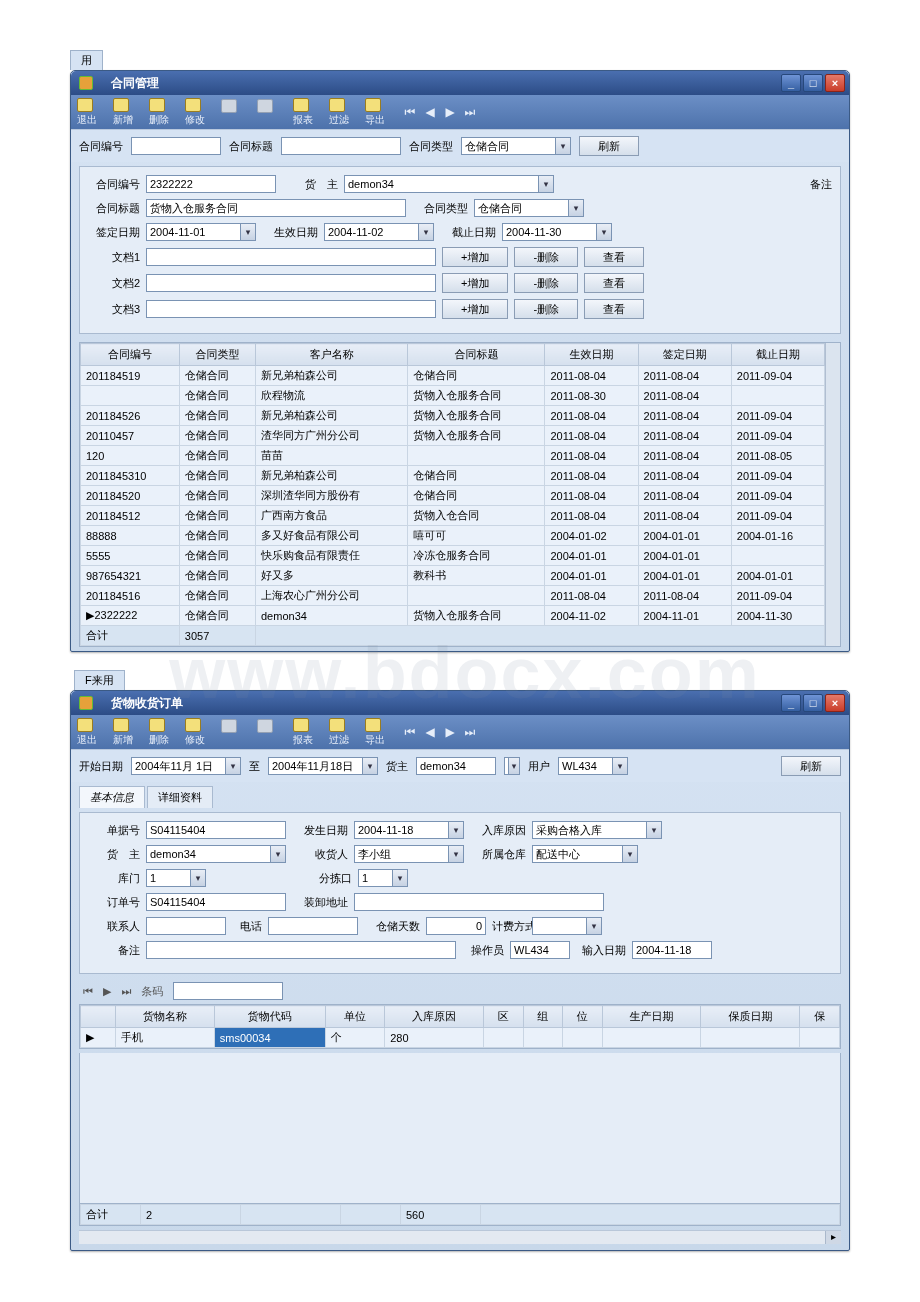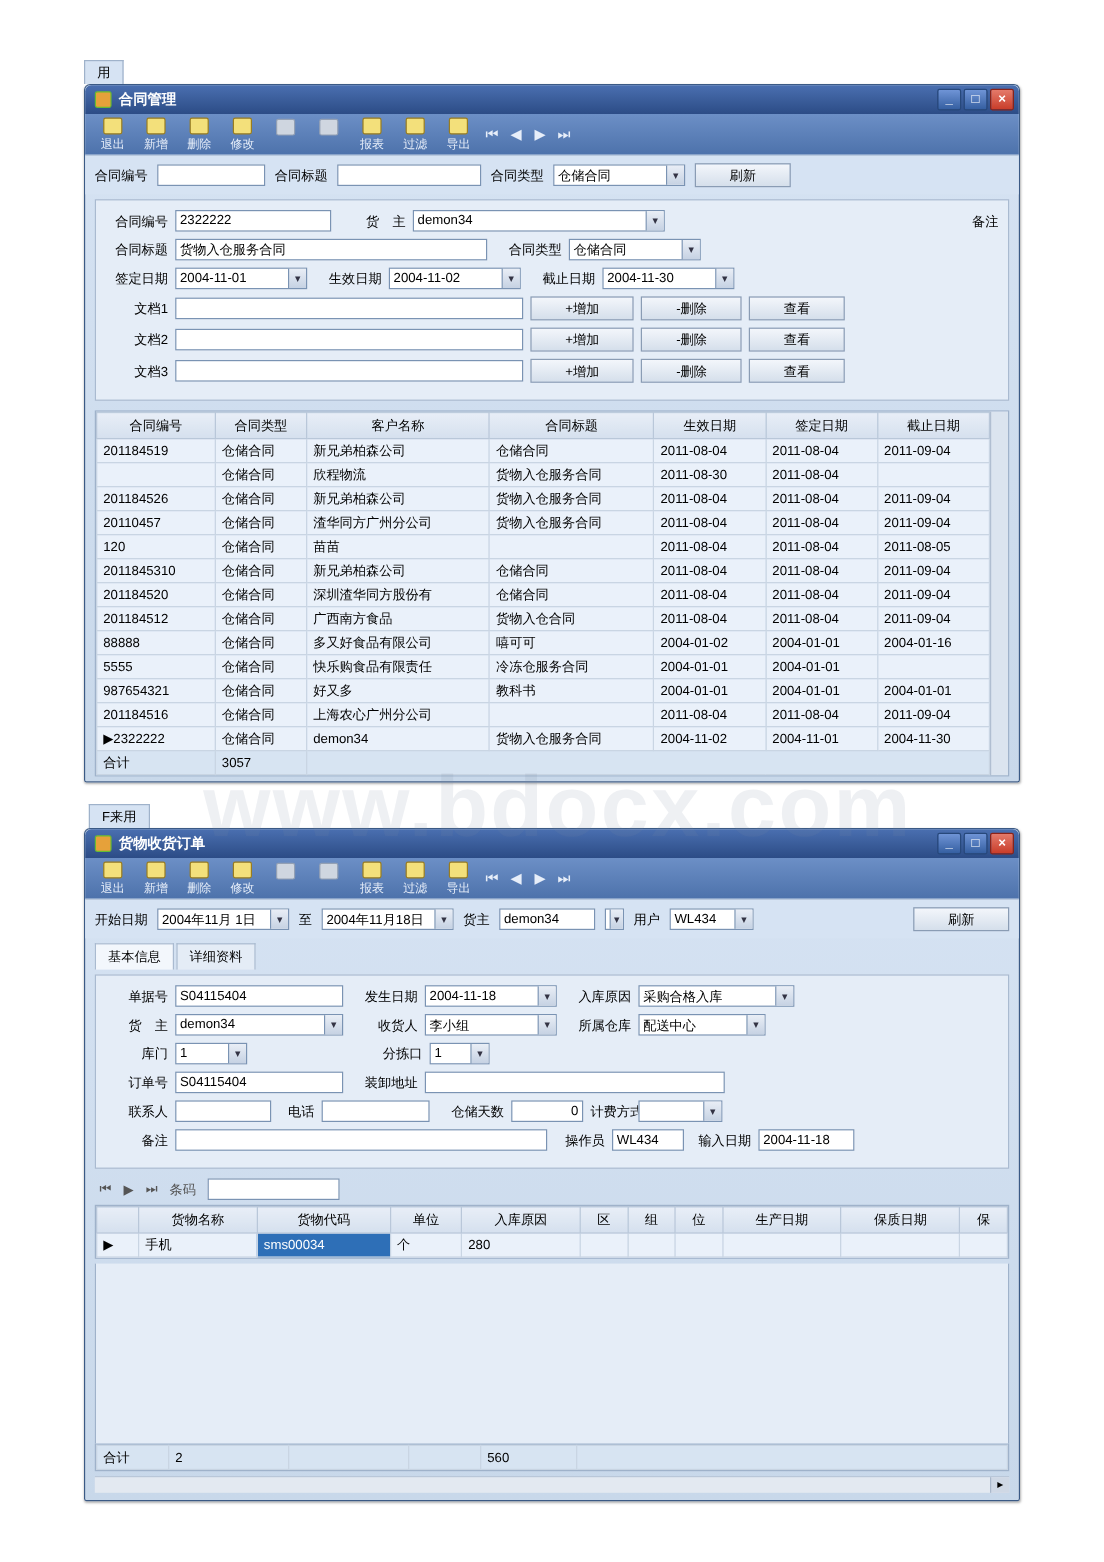--- a/index.html
+++ b/index.html
@@ -1,49 +1,49 @@
 <!DOCTYPE html>
 <html><head>
 <meta charset="utf-8">
 <style>
   * { box-sizing: border-box; margin: 0; padding: 0; }
   body { background: #fff; font-family: "SimSun", "Microsoft YaHei", sans-serif; font-size: 11px; width: 920px; }
   .page-wrap { padding: 50px 70px; }
   .window { background: linear-gradient(#d6e3f3, #c8d8ea); border: 1px solid #3b5a85; border-radius: 5px 5px 2px 2px; box-shadow: 0 1px 2px rgba(0,0,0,.3); margin-bottom: 18px; }
   .titlebar { display: flex; align-items: center; justify-content: space-between; background: linear-gradient(#4a6fb0, #2c4c86); color: #fff; height: 24px; padding: 0 4px 0 8px; border-radius: 5px 5px 0 0; font-size: 12px; font-weight: bold; }
-  .titlebar-left { display: flex; align-items: center; gap: 6px; }
+  .titlebar-left { display: flex; align-items: center; gap: 18px; }
   .title-icon { width: 14px; height: 14px; background: #e6a13a; border: 1px solid #6b3; border-radius: 2px; }
   .titlebar-btns { display: flex; gap: 2px; }
   .tbtn { width: 20px; height: 18px; background: linear-gradient(#6f94d6, #355fa1); border: 1px solid #27487b; border-radius: 2px; color: #fff; display: flex; align-items: center; justify-content: center; font-size: 11px; font-weight: bold; }
   .tbtn.close { background: linear-gradient(#e47a6a, #c93d2a); border-color: #8b2318; }
   .toolbar { display: flex; align-items: center; gap: 2px; background: linear-gradient(#6c8fc6, #4d72ab); height: 34px; padding: 0 6px; }
-  .tool { display: flex; flex-direction: column; align-items: center; justify-content: center; width: 34px; height: 44px; color: #e7eef9; font-size: 10px; cursor: pointer; border-radius: 2px; }
+  .tool { display: flex; flex-direction: column; justify-content: center; width: 34px; height: 44px; color: #e7eef9; font-size: 10px; cursor: pointer; border-radius: 2px; }
   .tool-icon { width: 16px; height: 14px; margin-bottom: 1px; background: #f3e07b; border: 1px solid #9a7d1f; border-radius: 2px; }
   .tool-icon.dim { background: #cfd6e0; border-color: #93a0b4; }
   .tool-nav { width: 18px; color: #e7eef9; text-align: center; font-size: 12px; }
   .formbar { display: flex; align-items: center; gap: 8px; padding: 6px 8px; background: #d6e3f3; border-top: 1px solid #b8c8dd; }
   .lbl { white-space: nowrap; }
   input[type=text], .select, select { height: 18px; border: 1px solid #7a93b3; background: #fff; font-size: 11px; padding: 0 3px; }
   .select { display: inline-flex; align-items: center; justify-content: space-between; padding-right: 0; }
   .select .caret { width: 15px; height: 16px; background: linear-gradient(#e9eef6,#c6d2e3); border-left: 1px solid #7a93b3; display:flex;align-items:center;justify-content:center;font-size:9px;color:#334;}
-  .btn { height: 20px; background: linear-gradient(#f3f6fb, #d5dfeb); border: 1px solid #8a9cb4; padding: 0 28px; font-size: 11px; cursor: pointer; }
+  .btn { height: 20px; background: linear-gradient(#f3f6fb, #d5dfeb); border: 1px solid #8a9cb4; padding: 0 18px; font-size: 11px; cursor: pointer; }
   .panel { margin: 4px 8px 8px; border: 1px solid #a9bad0; background: #e5edf7; padding: 8px; }
   .panel .row { display: flex; align-items: center; gap: 6px; margin-bottom: 6px; }
   .panel .row .lbl { display: inline-block; width: 52px; text-align: right; }
   .panel .row .lbl.w2 { width: 56px; }
   .grid { margin: 0 8px 4px; border: 1px solid #9fb2ca; }
   .grid table { border-collapse: collapse; width: 100%; font-size: 11px; }
   .grid th { background: linear-gradient(#e8eef7, #d5e0ee); border: 1px solid #b9c7d9; padding: 3px 5px; font-weight: normal; white-space: nowrap; }
   .grid td { border: 1px solid #c9d5e3; padding: 2px 5px; background: #eaf1fa; white-space: nowrap; }
   .grid tbody tr:nth-child(even) td { background: #eaf1fa; }
   .footer-row td { background: #d7e4f2 !important; }
   .sectiontitle { font-size: 20px; margin: 14px 0 10px 0; }
   .tabs { display: flex; gap: 2px; margin: 4px 8px 0; }
   .tab { padding: 3px 10px; background: #e4ecf6; border: 1px solid #a9bad0; border-bottom: none; font-size: 11px; }
-  .tab.active { background: #f3f7fc; }
+  .tab.active { background: #f3f7fc; font-style: italic; }
   .navrow { display:flex; align-items:center; gap:10px; margin:4px 12px 4px; font-size:11px; color:#555;}
   .scroll-right { height: 14px; background:#e3e9f1; border-top:1px solid #b9c7d9; display:flex; justify-content:flex-end; margin:0 8px 6px;}
   .scroll-right .arr { width:16px; background:#cfd8e5;border-left:1px solid #aab8cb; text-align:center;font-size:10px;}
   .apptab { display:inline-block; background:#d6e3f3; border:1px solid #9fb2ca; border-bottom:none; padding:2px 10px; margin-left:4px; font-size:11px;}
   .watermark { position:absolute;left:10px;right:0;top:632px;text-align:center;font-size:72px;letter-spacing:2px;color:rgba(120,140,160,.13);font-weight:bold;pointer-events:none; font-family: Arial, sans-serif;}
   .holder { position: relative; }
   .side-scroll { width: 15px; background: #dbe4ef; border-left: 1px solid #b0bed1; }
 </style>
 </head>
 <body>

